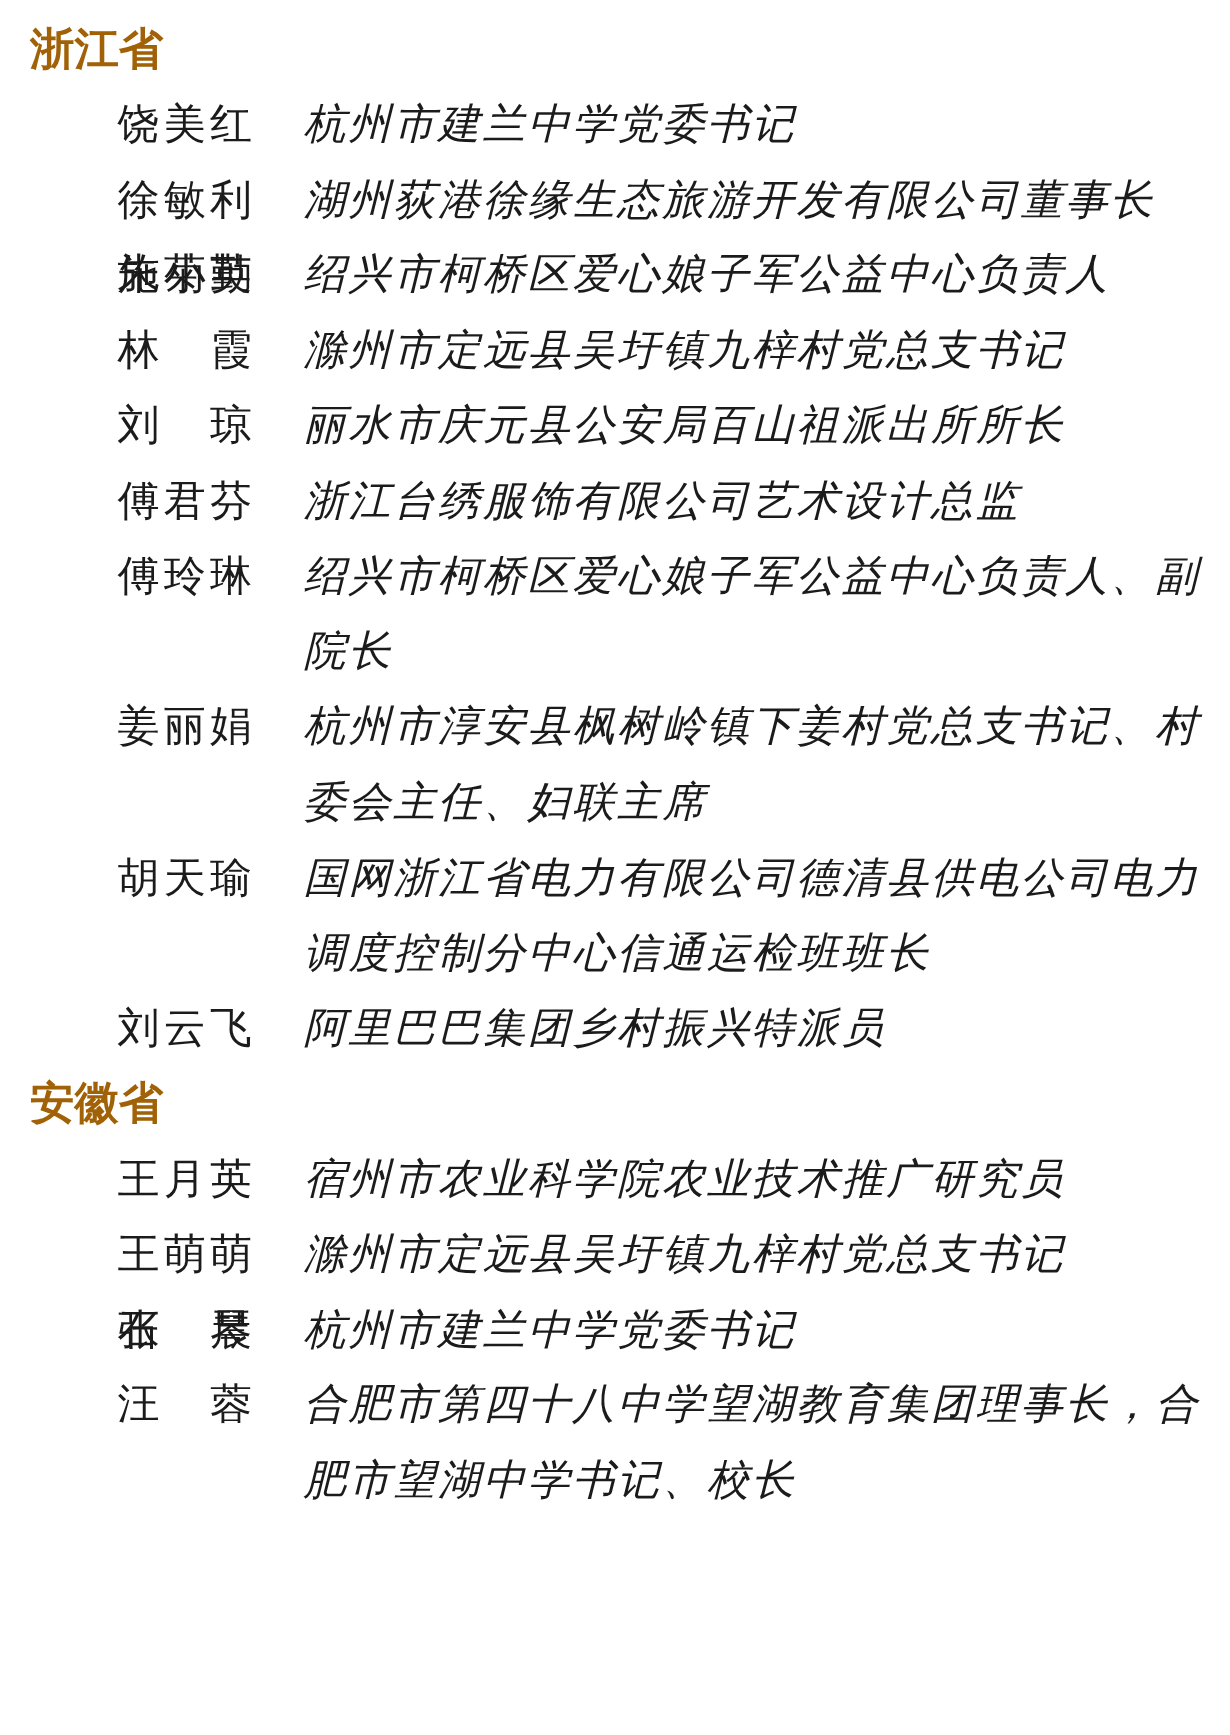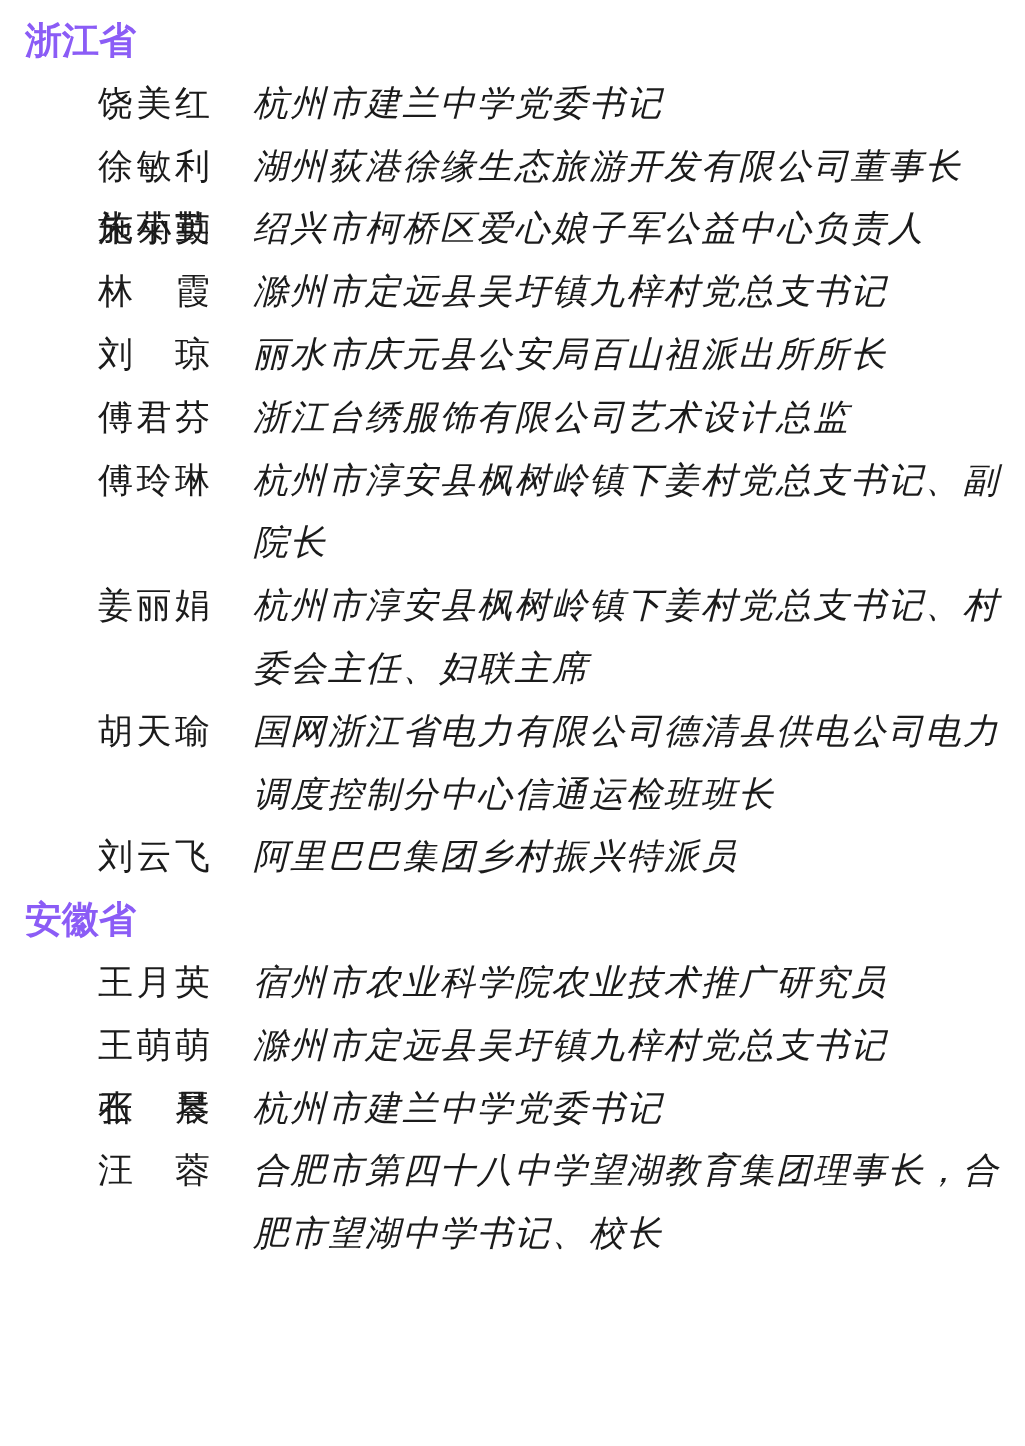--- a/index.html
+++ b/index.html
@@ -16,21 +16,21 @@
   .doc {
     padding-top: 10px;
     font-size: 35px;
     line-height: 62.8px;
   }
   .province-header {
     margin-left: 25px;
     font-family: "Liberation Sans", "DejaVu Sans", sans-serif;
     font-weight: 700;
     font-size: 37px;
-    color: #8b5cf6;
+    color: #a16207;
   }
   .entry {
     position: relative;
     padding-left: 253px;
   }
   .person-name {
     position: absolute;
     left: 98px;
     top: 0;
     width: 112px;
@@ -114,21 +114,21 @@
           </span>
     <div class="person-title">浙江台绣服饰有限公司艺术设计总监</div>
   </div>
 
   <div class="entry">
     <span class="person-name">
             <span class="name-char">傅</span>
             <span class="name-char">玲</span>
             <span class="name-char">琳</span>
           </span>
-    <div class="person-title">杭州市淳安县枫树岭镇下姜村党总支书记、副院长</div>
+    <div class="person-title">绍兴市柯桥区爱心娘子军公益中心负责人、副院长</div>
   </div>
 
   <div class="entry">
     <span class="person-name">
             <span class="name-char">姜</span>
             <span class="name-char">丽</span>
             <span class="name-char">娟</span>
           </span>
     <div class="person-title">杭州市淳安县枫树岭镇下姜村党总支书记、村委会主任、妇联主席</div>
   </div>

